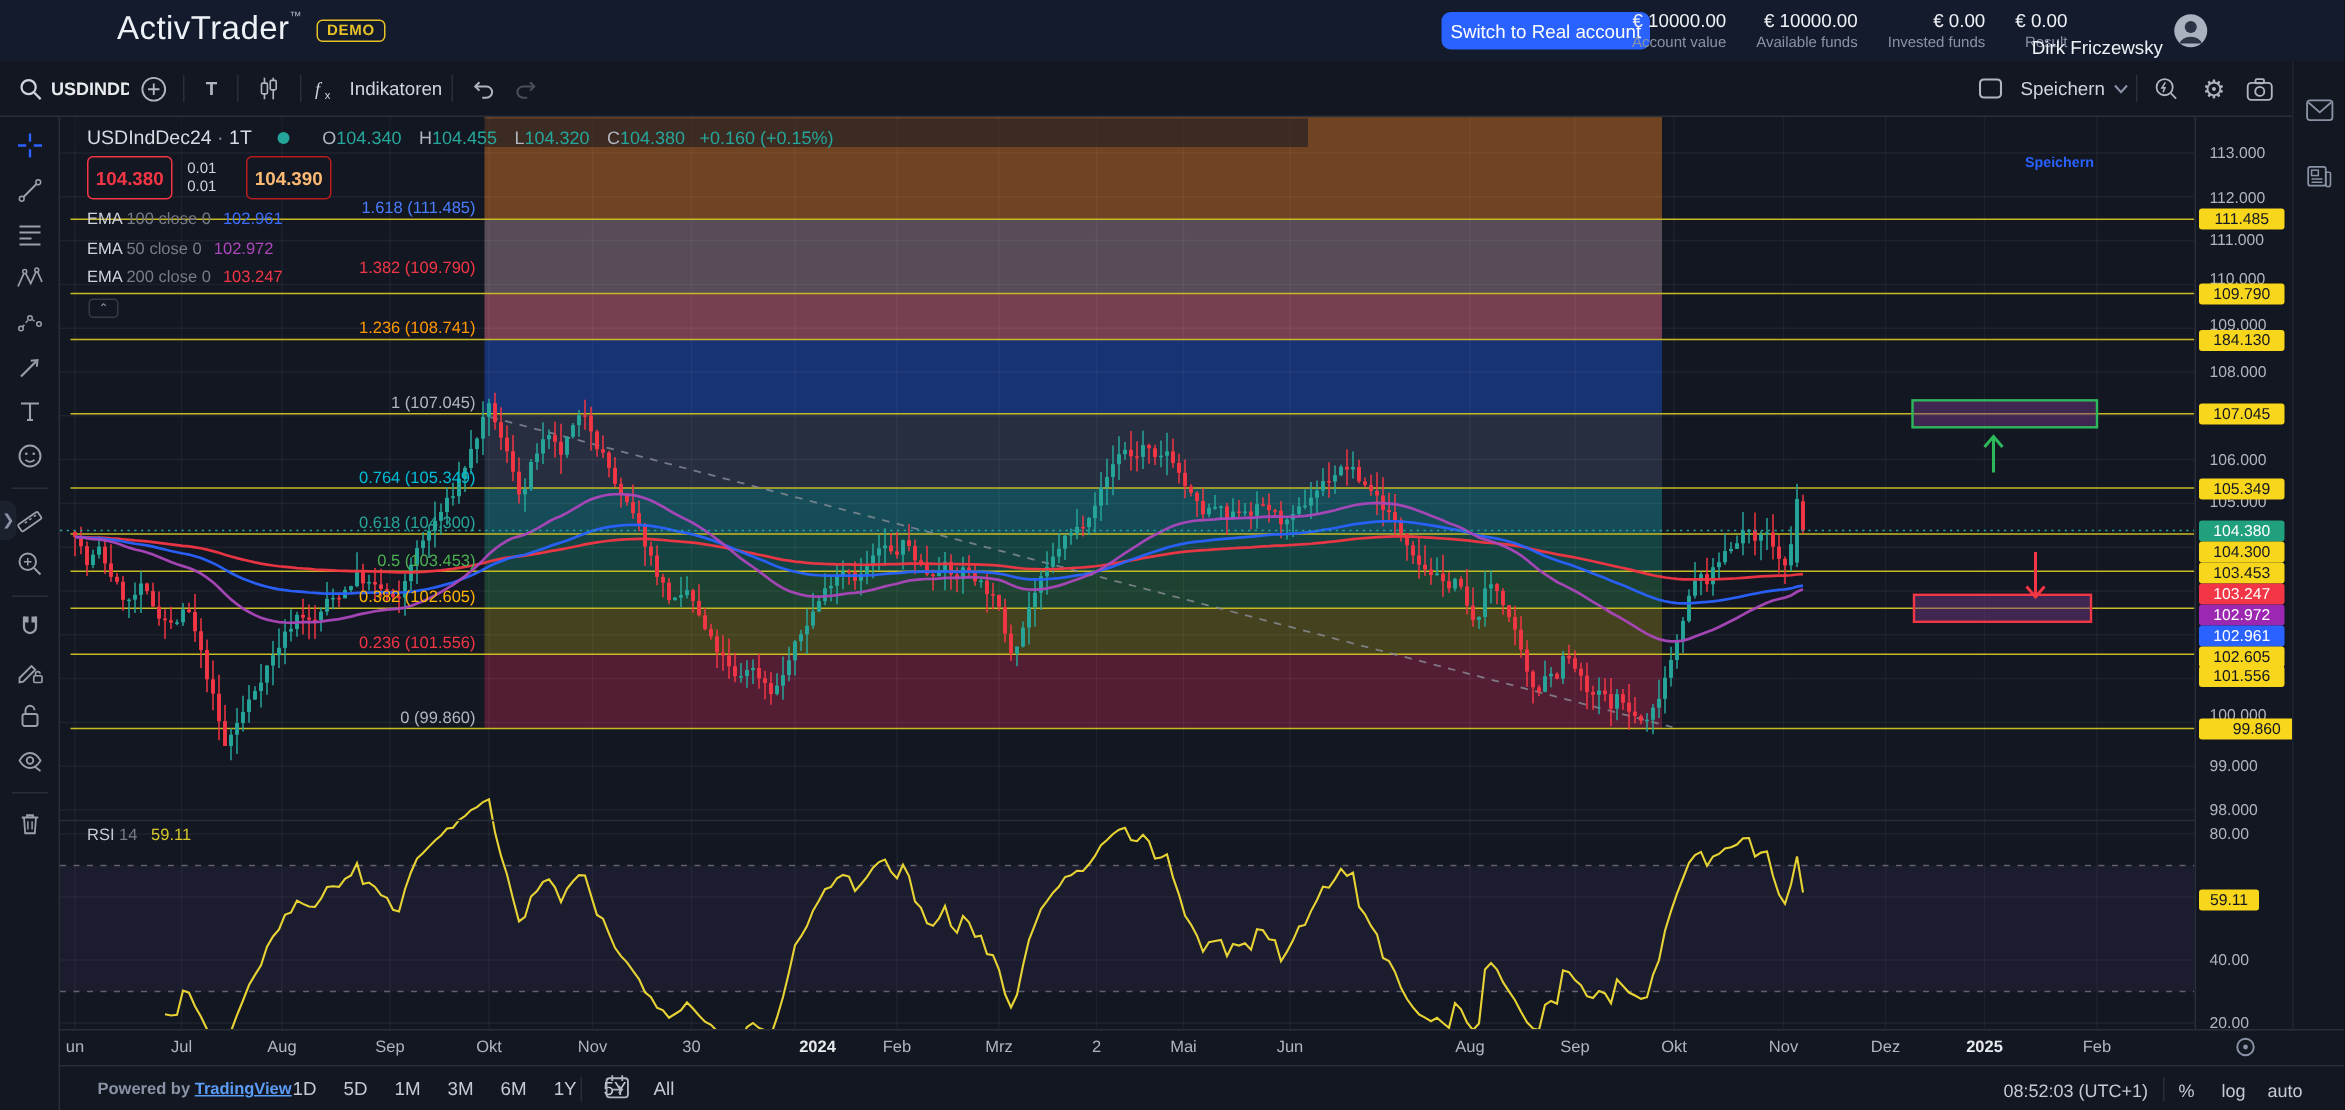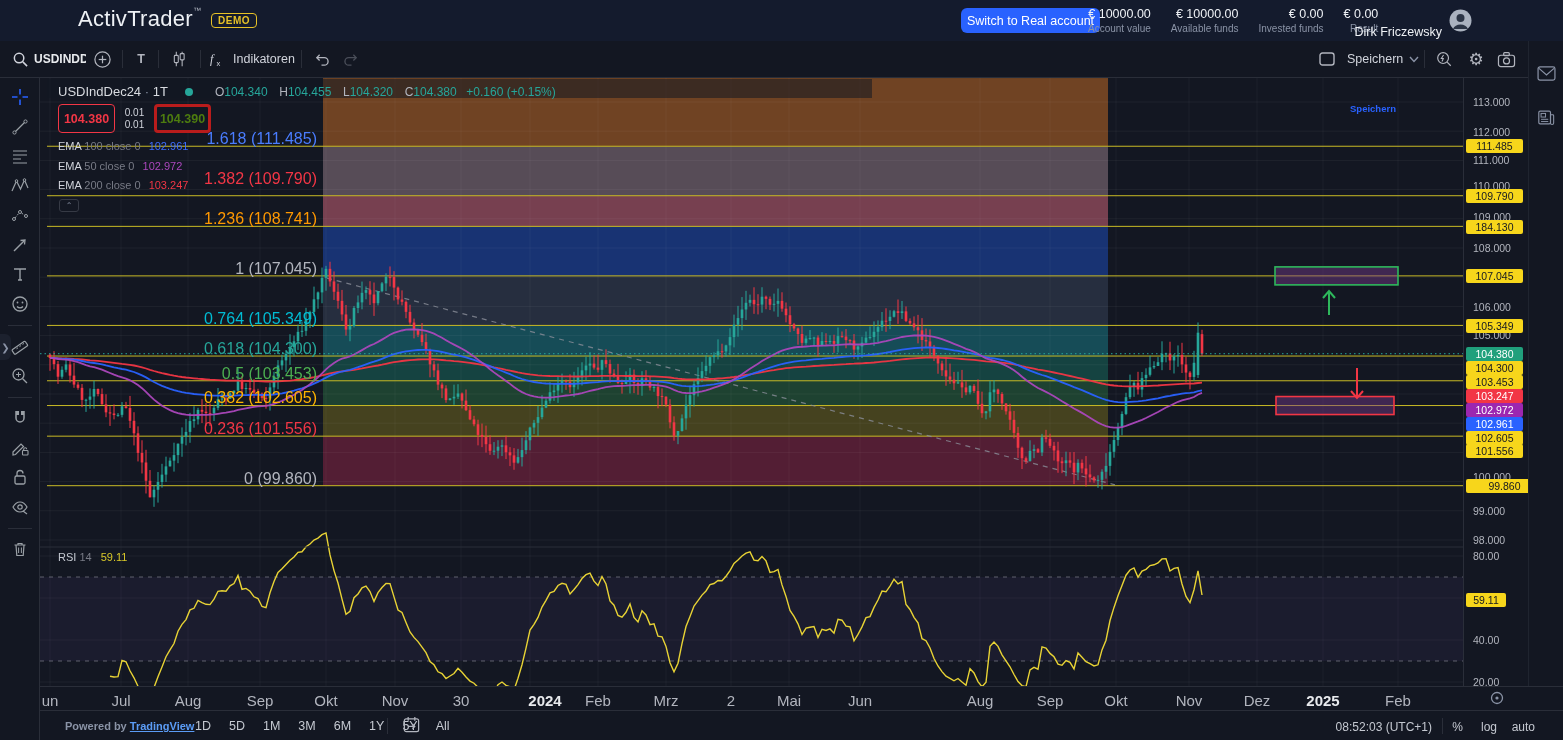--- a/index.html
+++ b/index.html
@@ -45,46 +45,46 @@
   #plot-svg { position:absolute; left:0; top:0; }
 
   .legend { position:absolute; left:18px; top:6px; font-size:13px; color:#d8dbe0; white-space:nowrap; }
   .legend .dot { display:inline-block; width:8px; height:8px; border-radius:50%; background:#26a69a; margin:0 10px 0 14px; }
   .legend .k { color:#b2b5be; font-size:12px; margin-left:8px; }
   .legend .v { color:#26a69a; font-size:12px; }
   .legend .chg { color:#26a69a; font-size:12px; margin-left:6px; }
 
   .sell-btn, .buy-btn { position:absolute; top:26px; width:57px; height:29px; border-radius:4px; background:rgba(19,23,34,.85); font-size:12.5px; font-weight:bold; display:flex; align-items:center; justify-content:center; cursor:pointer; font-family:inherit; }
   .sell-btn { left:18px; border:1px solid #f23645; color:#f23645; }
-  .buy-btn  { left:114px; border:3px solid #b91c1c; color:#4d7c0f; }
+  .buy-btn  { left:124px; border:1px solid #b91c1c; color:#fdba74; }
   .spread-box { position:absolute; left:77px; top:26px; width:35px; height:29px; display:flex; flex-direction:column; align-items:center; justify-content:center; font-size:10px; color:#d1d4dc; }
   .spread-box span { line-height:12px; }
 
   .ema-row { position:absolute; left:18px; font-size:11px; white-space:nowrap; }
   .ema-row .n { color:#d1d4dc; }
   .ema-row .p { color:#787b86; }
   .collapse-legend { position:absolute; left:19px; top:121px; width:20px; height:13px; border:1px solid #363a45; border-radius:3px; background:#131722; color:#8a93a6; font-size:8px; line-height:11px; text-align:center; cursor:pointer; }
 
-  .fib-label { position:absolute; font-size:16px; white-space:nowrap; transform:translateY(-50%); }
+  .fib-label { position:absolute; font-size:11px; white-space:nowrap; transform:translateY(-50%); }
   .rsi-legend { position:absolute; left:18px; top:473px; font-size:11px; white-space:nowrap; }
   .rsi-legend .n { color:#c5c9d1; }
   .rsi-legend .p { color:#787b86; }
   .rsi-legend .v { color:#d8c829; }
 
   
   .price-axis { position:absolute; left:1463px; top:78px; width:65px; height:608px; background:#131722; border-left:1px solid #2a2e39; }
   .ax-label { position:absolute; left:9px; font-size:10.5px; color:#b2b5be; transform:translateY(-50%); }
   .ax-badge { position:absolute; left:2px; font-size:10.5px; font-weight:500; border-radius:2px; height:14px; line-height:14px; text-align:center; transform:translateY(-50%); }
 
   .right-strip { position:absolute; left:1528px; top:41px; width:35px; height:699px; background:#131722; border-left:1px solid #1f242f; }
   .strip-icon { position:absolute; left:6px; width:22px; height:22px; background:none; border:none; cursor:pointer; display:flex; align-items:center; justify-content:center; }
 
   
   .time-axis { position:absolute; left:40px; top:686px; width:1423px; height:24px; background:#131722; border-top:1px solid #2a2e39; }
-  .t-tick { position:absolute; top:5px; font-size:15px; color:#b2b5be; transform:translateX(-50%); }
+  .t-tick { position:absolute; top:5px; font-size:11px; color:#b2b5be; transform:translateX(-50%); }
   .t-tick.bold { color:#e8eaed; font-weight:bold; }
   .axis-corner { position:absolute; left:1463px; top:686px; width:100px; height:24px; background:#131722; border-top:1px solid #2a2e39; }
   .target-btn { position:absolute; left:26px; top:3px; background:none; border:none; cursor:pointer; }
 
   
   .bottombar { position:absolute; left:40px; top:710px; width:1523px; height:30px; background:#131722; border-top:1px solid #2a2e39; }
   .powered { position:absolute; left:25px; top:9px; font-size:11px; font-weight:bold; color:#8a93a6; }
   .powered a { color:#5b9cf6; text-decoration:underline; cursor:pointer; }
   .ranges { position:absolute; left:148px; top:6px; display:flex; gap:4px; }
   .range-btn { background:none; border:none; color:#c5c9d1; font-size:12.5px; padding:2px 7px; cursor:pointer; font-family:inherit; }

